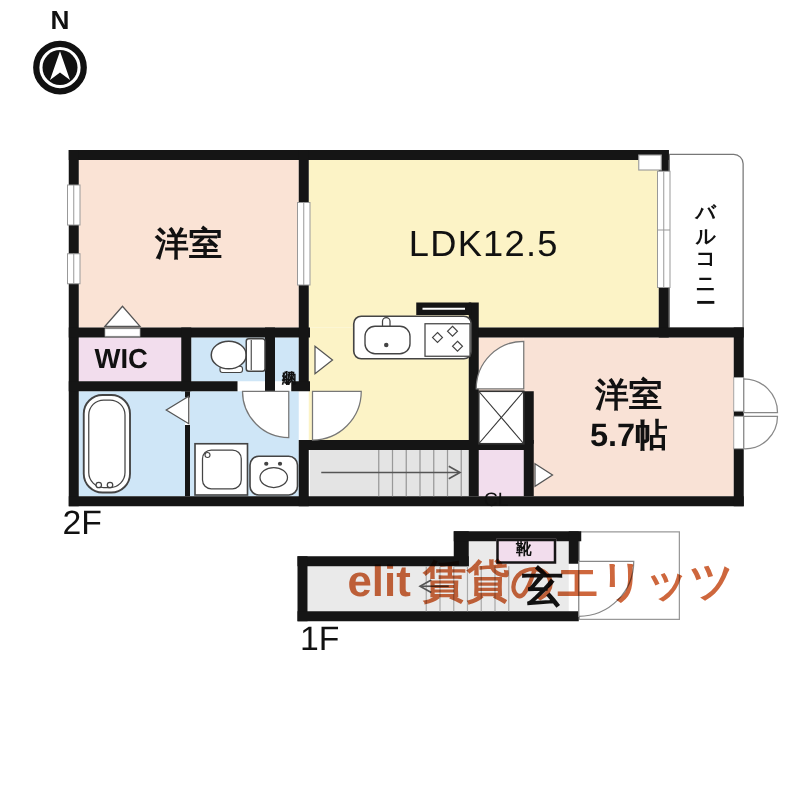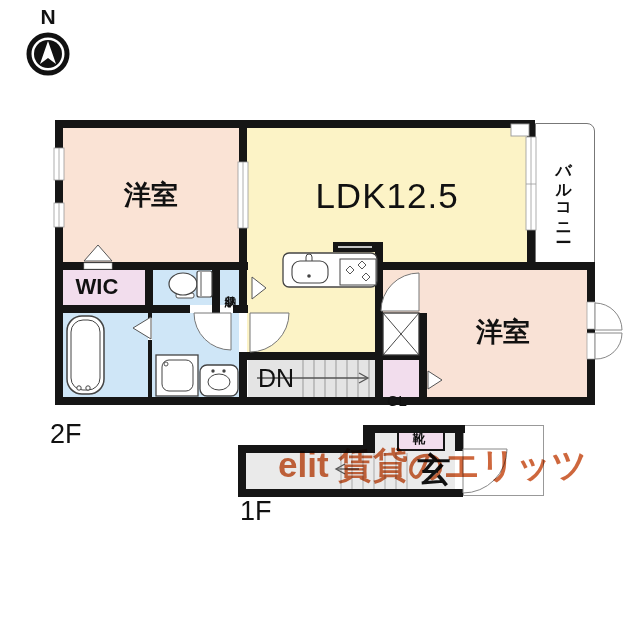--- a/index.html
+++ b/index.html
@@ -199,37 +199,37 @@
 
     <path d="M463,449 L507,449 A44,44 0 0 1 463,493 Z" fill="#fff" stroke="#888" stroke-width="1"></path>
   </svg>
 
   <div class="lbl" style="left:36px;top:4px;width:24px;height:26px;font-size:21px;font-weight:700;">N</div>
 
   <div class="lbl" style="left:63px;top:150px;width:176px;height:90px;font-size:26px;font-weight:600;flex-direction:column;">
     <span style="font-size:27px;">洋室</span>
   </div>
 
-  <div class="lbl" style="left:287px;top:178px;width:200px;height:36px;font-size:35px;font-weight:500;letter-spacing:1px;">LDK12.5</div>
+  <div class="lbl" style="left:287px;top:178px;width:200px;height:36px;font-size:29px;font-weight:500;letter-spacing:1px;">LDK12.5</div>
 
   <div class="lbl vert" style="left:550px;top:128px;width:28px;height:130px;font-size:16px;font-weight:600;letter-spacing:2px;">バルコニー</div>
 
   <div class="lbl" style="left:63px;top:272px;width:68px;height:31px;font-size:22px;font-weight:600;">WIC</div>
 
   <div class="lbl vert" style="left:220px;top:268px;width:19px;height:38px;font-size:11.5px;font-weight:600;">収納</div>
 
   <div class="lbl" style="left:419px;top:289px;width:168px;height:86px;font-size:26px;font-weight:600;flex-direction:column;">
     <span style="font-size:27px;">洋室</span>
+    <span>5.7帖</span>
   </div>
 
-  <div class="lbl" style="left:250px;top:362px;width:52px;height:32px;font-size:25px;font-weight:500;">DN</div>
 
   <div class="lbl" style="left:383px;top:391px;width:28px;height:20px;font-size:15.5px;font-weight:500;">CL</div>
 
-  <div class="lbl" style="left:50px;top:402px;width:46px;height:32px;font-size:27px;font-weight:500;justify-content:flex-start;margin-top:16px;">2F</div>
+  <div class="lbl" style="left:50px;top:402px;width:46px;height:32px;font-size:27px;font-weight:500;justify-content:flex-start;">2F</div>
 
 
   <div class="lbl" style="left:414px;top:450px;width:40px;height:40px;font-size:33px;font-weight:600;">玄</div>
 
   <div class="lbl" style="left:397px;top:431px;width:44px;height:16px;font-size:12.5px;font-weight:600;z-index:22;">靴</div>
 
   <div class="lbl" style="left:240px;top:494px;width:46px;height:34px;font-size:27px;font-weight:500;justify-content:flex-start;">1F</div>
 
   <div id="watermark" style="left:278px;top:442px;font-size:35px;">elit 賃貸のエリッツ</div>
 

